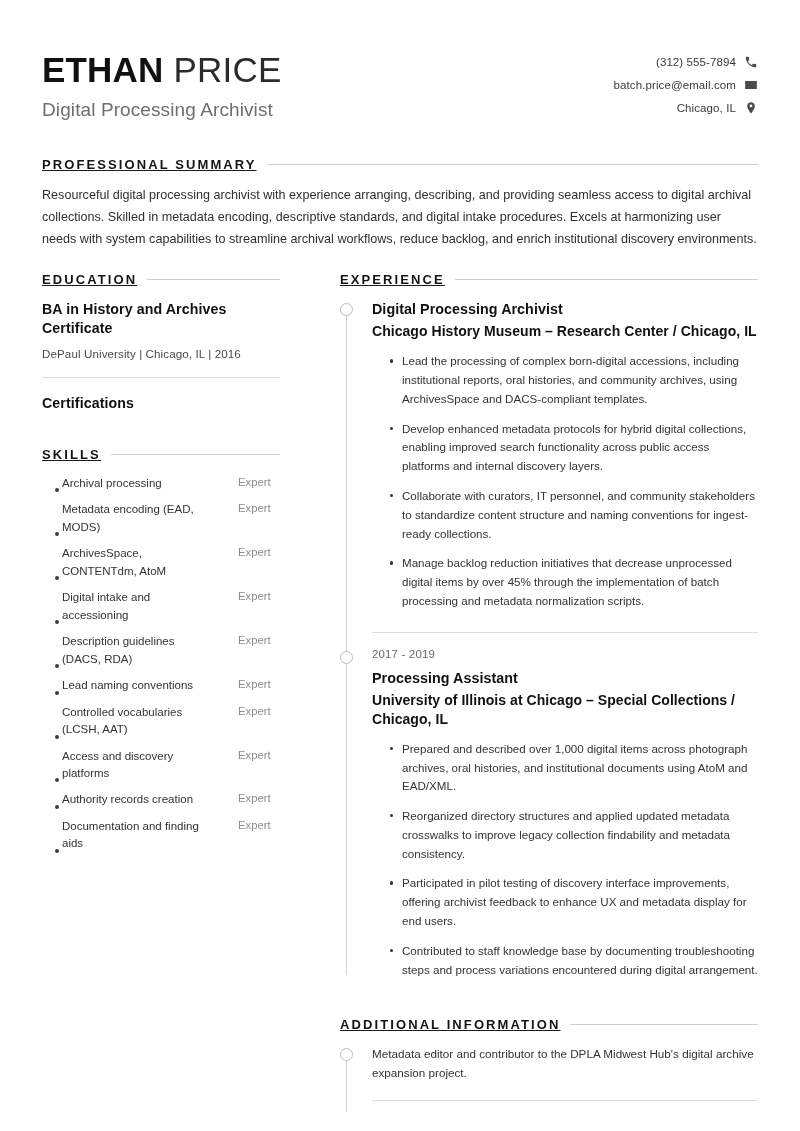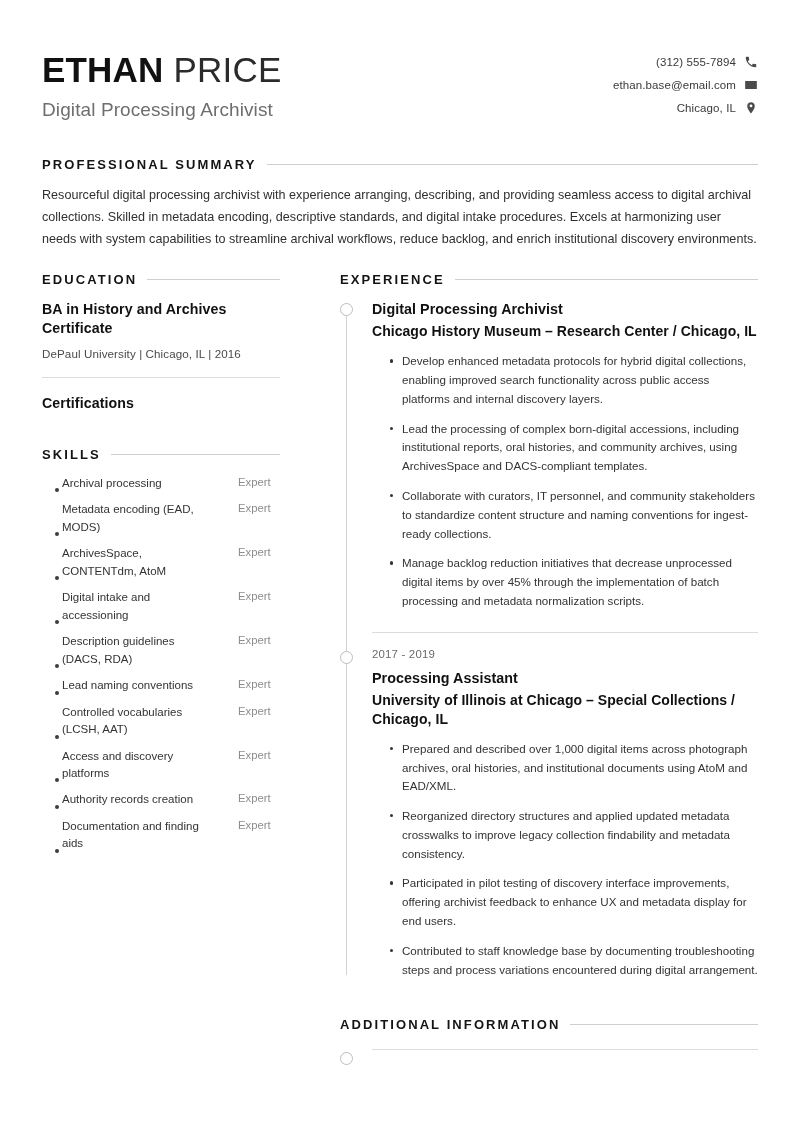--- a/index.html
+++ b/index.html
@@ -85,20 +85,21 @@
     flex: 0 0 14px;
   }
   .contact-icon svg { display: block; }
 
   
   .section-head {
     display: flex;
     align-items: center;
     gap: 10px;
     margin-bottom: 13px;
+    text-decoration: underline;
   }
   .section-head .label {
     font-size: 13px;
     font-weight: 700;
     letter-spacing: 2.1px;
     color: #141414;
     white-space: nowrap;
     text-transform: uppercase;
   }
   .section-head .rule {
@@ -336,21 +337,21 @@
     <div class="contact">
       <div class="contact-row">
         <span>(312) 555-7894</span>
         <span class="contact-icon">
           <svg width="14" height="14" viewBox="0 0 24 24" fill="#4b4b4b">
             <path d="M6.6 10.8c1.4 2.8 3.8 5.1 6.6 6.6l2.2-2.2c.3-.3.7-.4 1-.2 1.1.4 2.3.6 3.6.6.6 0 1 .4 1 1V20c0 .6-.4 1-1 1C10.6 21 3 13.4 3 4c0-.6.4-1 1-1h3.4c.6 0 1 .4 1 1 0 1.2.2 2.4.6 3.6.1.4 0 .7-.2 1l-2.2 2.2z"></path>
           </svg>
         </span>
       </div>
       <div class="contact-row">
-        <span>ethan.base@email.com</span>
+        <span>batch.price@email.com</span>
         <span class="contact-icon">
           <svg width="14" height="14" viewBox="0 0 24 24" fill="#4b4b4b">
             <path d="M2 5h20v14H2V5zm10 7.2L3.6 6.4h16.8L12 12.2z"></path>
           </svg>
         </span>
       </div>
       <div class="contact-row">
         <span>Chicago, IL</span>
         <span class="contact-icon">
           <svg width="14" height="14" viewBox="0 0 24 24" fill="#4b4b4b">
@@ -480,22 +481,22 @@
           <span class="rule"></span>
         </div>
 
         <div class="timeline">
 
           <div class="tl-entry">
             <span class="tl-marker"></span>
             <div class="tl-role">Digital Processing Archivist</div>
             <div class="tl-org">Chicago History Museum – Research Center / Chicago, IL</div>
             <ul class="tl-bullets">
+              <li>Lead the processing of complex born-digital accessions, including institutional reports, oral histories, and community archives, using ArchivesSpace and DACS-compliant templates.</li>
               <li>Develop enhanced metadata protocols for hybrid digital collections, enabling improved search functionality across public access platforms and internal discovery layers.</li>
-              <li>Lead the processing of complex born-digital accessions, including institutional reports, oral histories, and community archives, using ArchivesSpace and DACS-compliant templates.</li>
               <li>Collaborate with curators, IT personnel, and community stakeholders to standardize content structure and naming conventions for ingest-ready collections.</li>
               <li>Manage backlog reduction initiatives that decrease unprocessed digital items by over 45% through the implementation of batch processing and metadata normalization scripts.</li>
             </ul>
           </div>
 
           <div class="tl-divider"></div>
 
           <div class="tl-entry">
             <span class="tl-marker"></span>
             <div class="tl-date">2017 - 2019</div>
@@ -514,20 +515,21 @@
 
       <div class="addl">
         <div class="section-head">
           <span class="label">ADDITIONAL INFORMATION</span>
           <span class="rule"></span>
         </div>
 
         <div class="timeline">
           <div class="tl-entry">
             <span class="tl-marker"></span>
+            <div class="tl-note">Metadata editor and contributor to the DPLA Midwest Hub's digital archive expansion project.</div>
             <div class="tl-divider"></div>
           </div>
         </div>
       </div>
 
     </div>
   </div>
 </div>
 
 </body></html>

